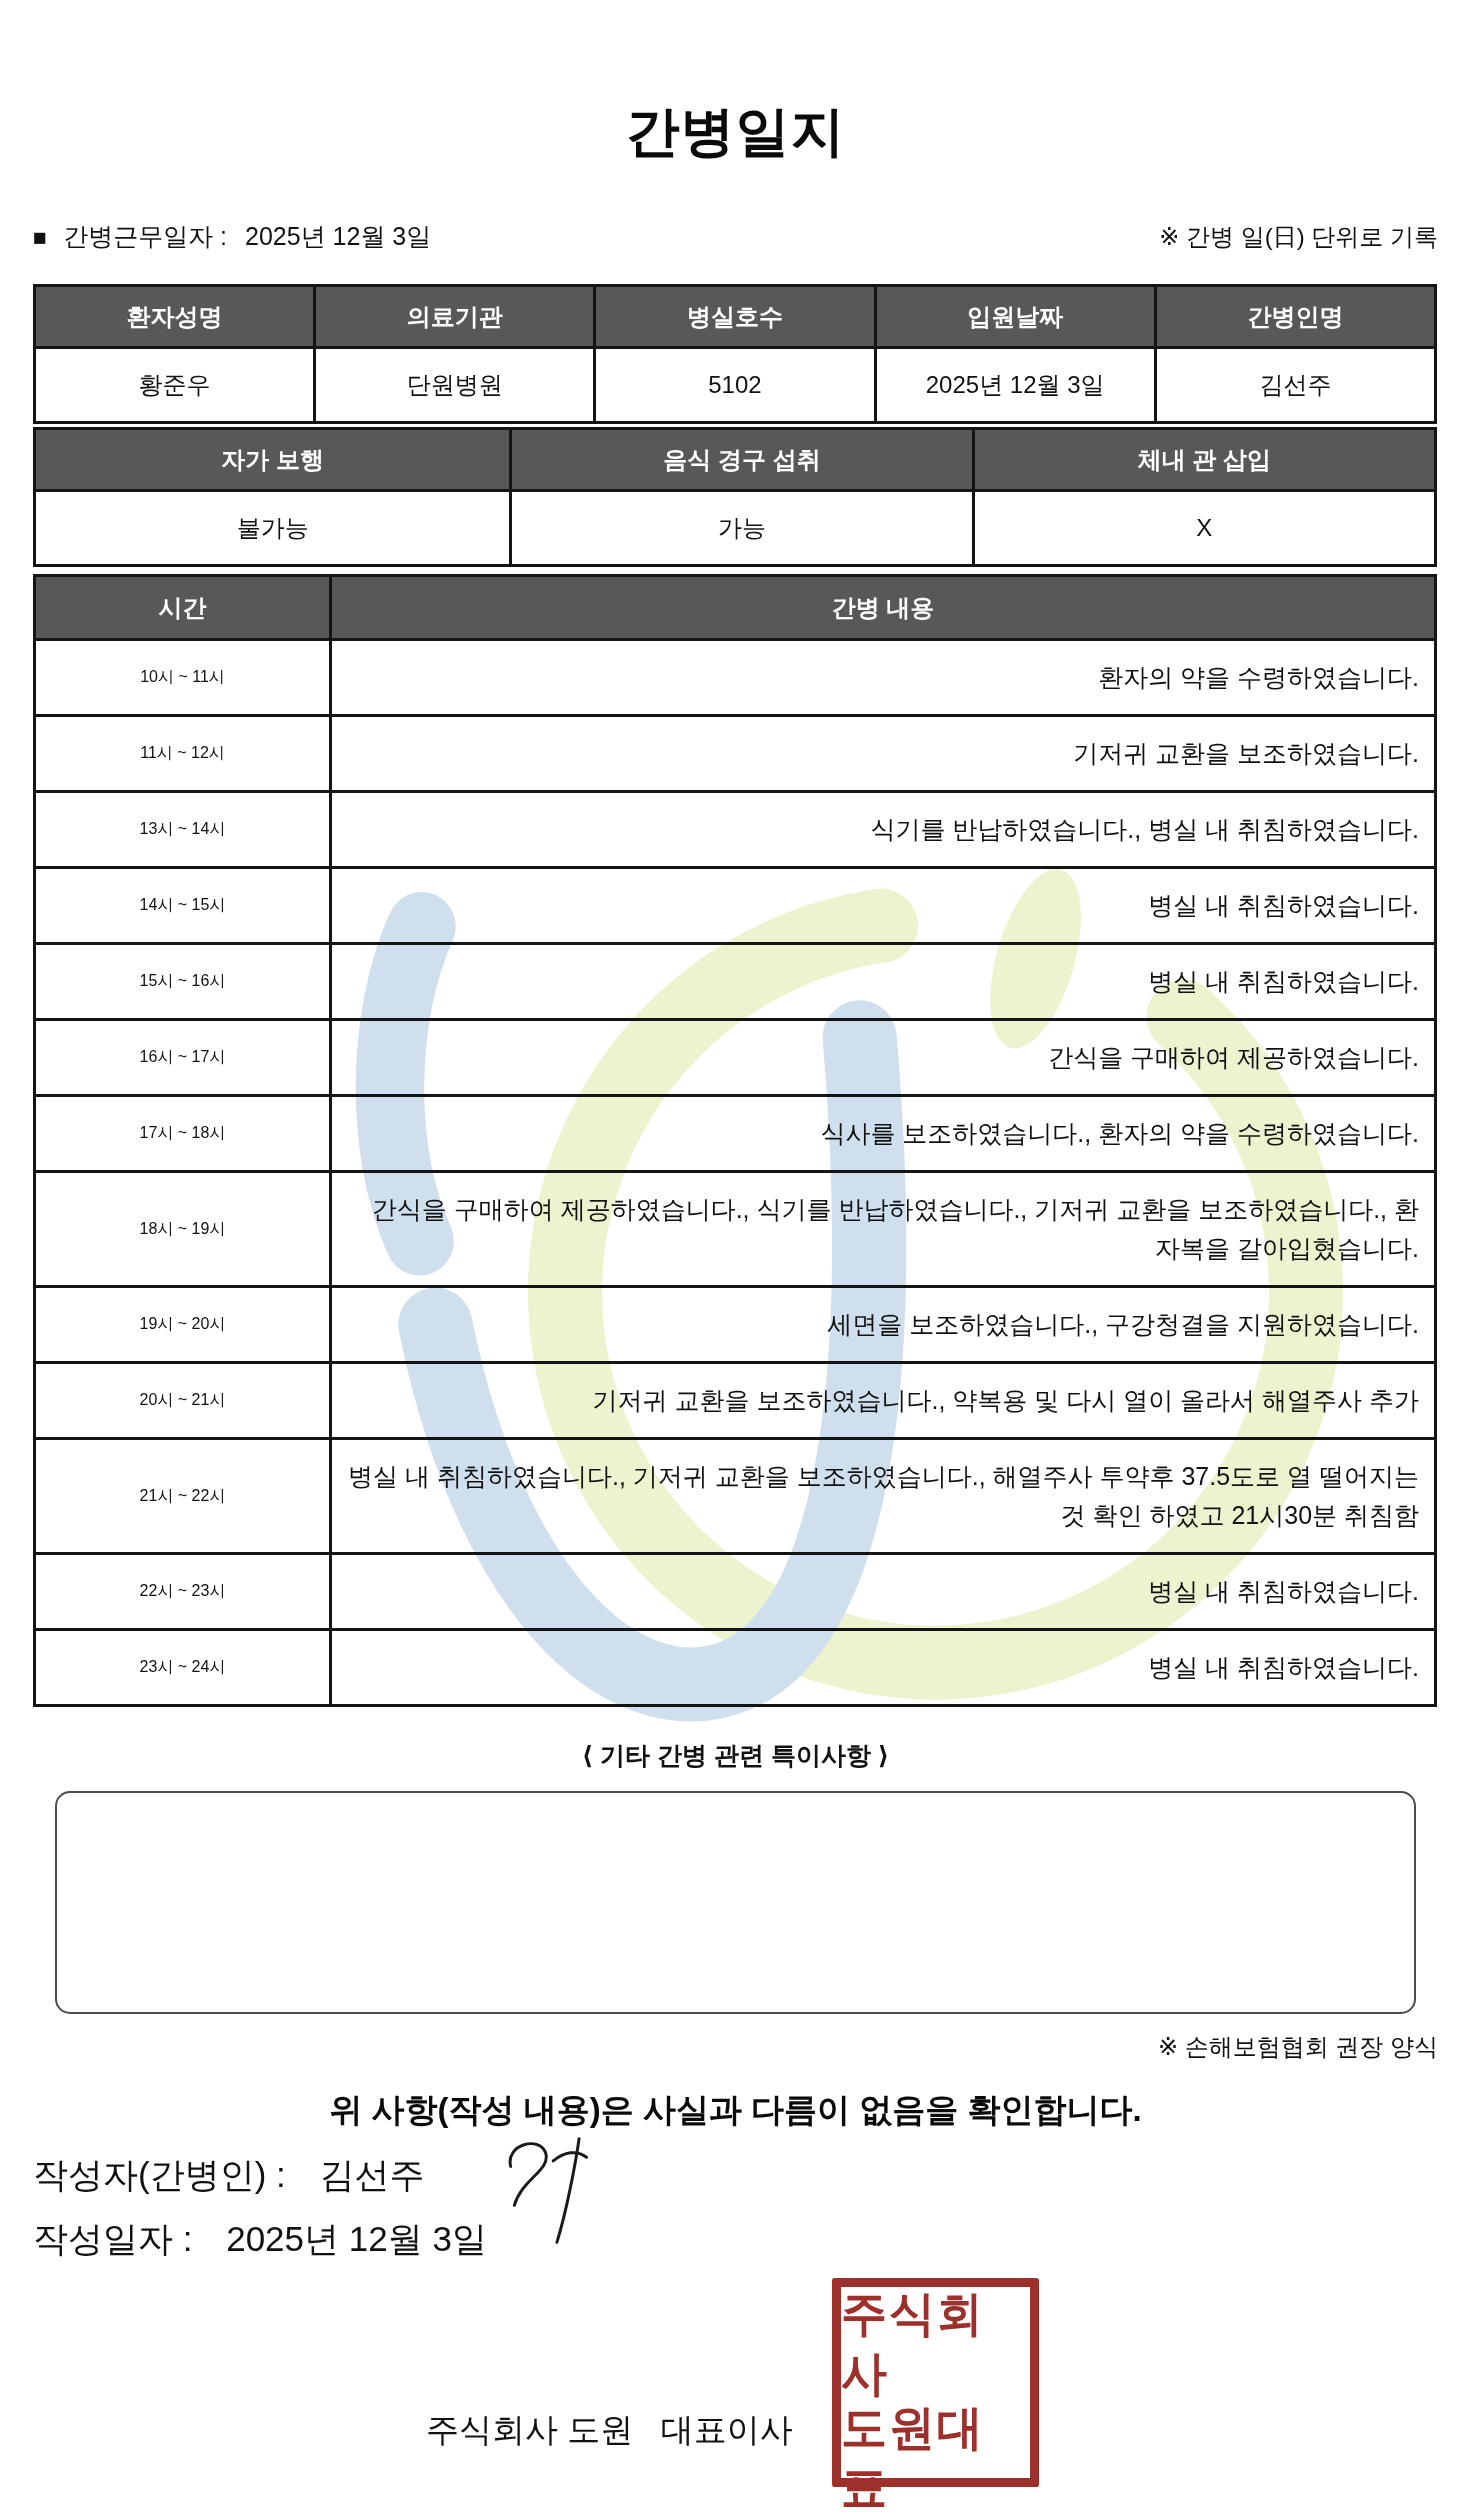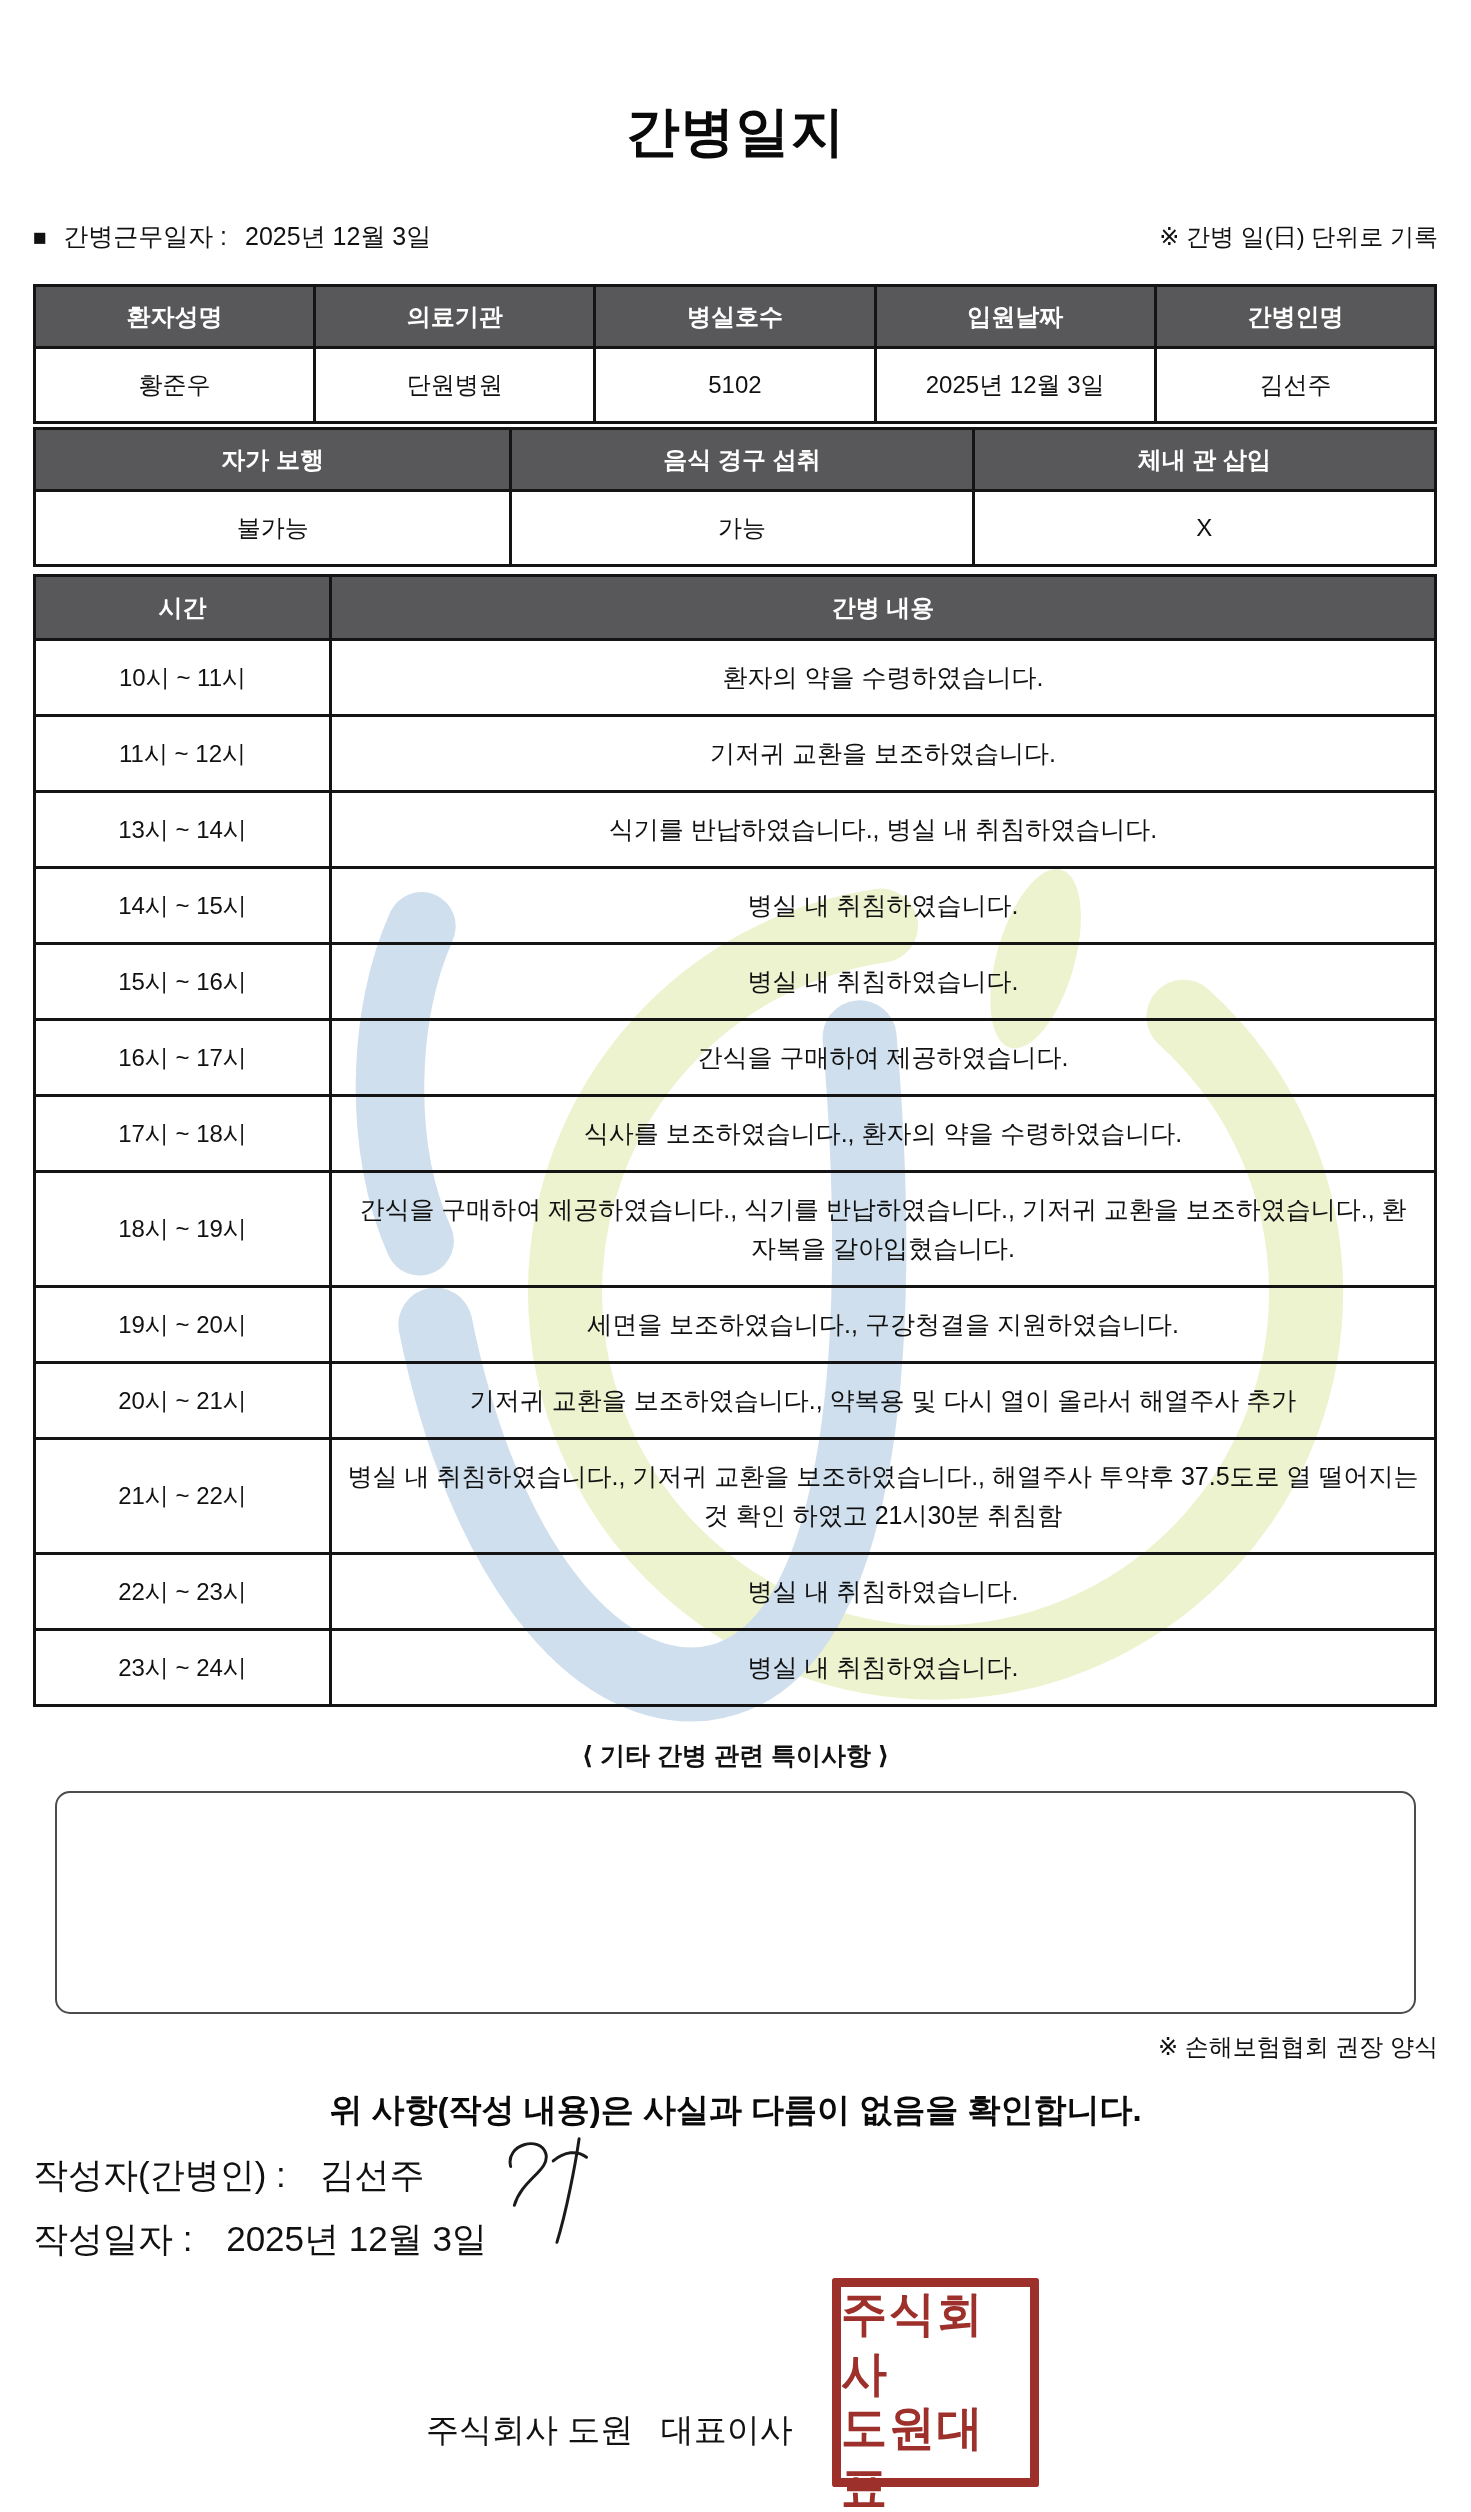--- a/index.html
+++ b/index.html
@@ -20,22 +20,22 @@
 
   table{border-collapse:collapse;width:1404px;table-layout:fixed;background:transparent;}
   th,td{border:3.7px solid #141414;}
   th{background:#58585a;color:#ffffff;font-weight:bold;font-size:24px;height:57px;text-align:center;}
   td.value-cell{font-size:24px;text-align:center;height:70px;vertical-align:middle;background:transparent;}
 
   .tbl-patient{margin-top:28px;}
   .tbl-status{margin-top:3px;}
   .tbl-care{margin-top:7.4px;}
   .tbl-care th{height:59px;}
-  .tbl-care td.time-cell{font-size:24px;text-align:center;vertical-align:middle;padding:13px 5.6px;}
-  .tbl-care td.content-cell{font-size:25px;text-align:center;vertical-align:middle;padding:17px 15px;line-height:39px;}
+  .tbl-care td.time-cell{font-size:16px;text-align:center;vertical-align:middle;padding:13px 5.6px;}
+  .tbl-care td.content-cell{font-size:25px;text-align:right;vertical-align:middle;padding:17px 15px;line-height:39px;}
 
   .notes-heading{margin-top:30px;text-align:center;font-size:25px;font-weight:bold;line-height:37px;}
   .notes-box{margin:16.7px 22px 0 22px;height:204px;border:2.8px solid #4c4c4c;border-radius:15px;background:transparent;font-size:24px;padding:7.4px 13px;box-sizing:content-box;}
 
   .form-note{margin-top:15px;text-align:right;font-size:24px;line-height:35px;}
 
   .statement{margin-top:24px;text-align:center;font-size:33px;font-weight:bold;line-height:43px;color:#0a0a0a;}
 
   .writer-row{position:relative;margin-top:22px;font-size:35px;line-height:44px;}
   .writer-row .label{margin-right:24px;}

